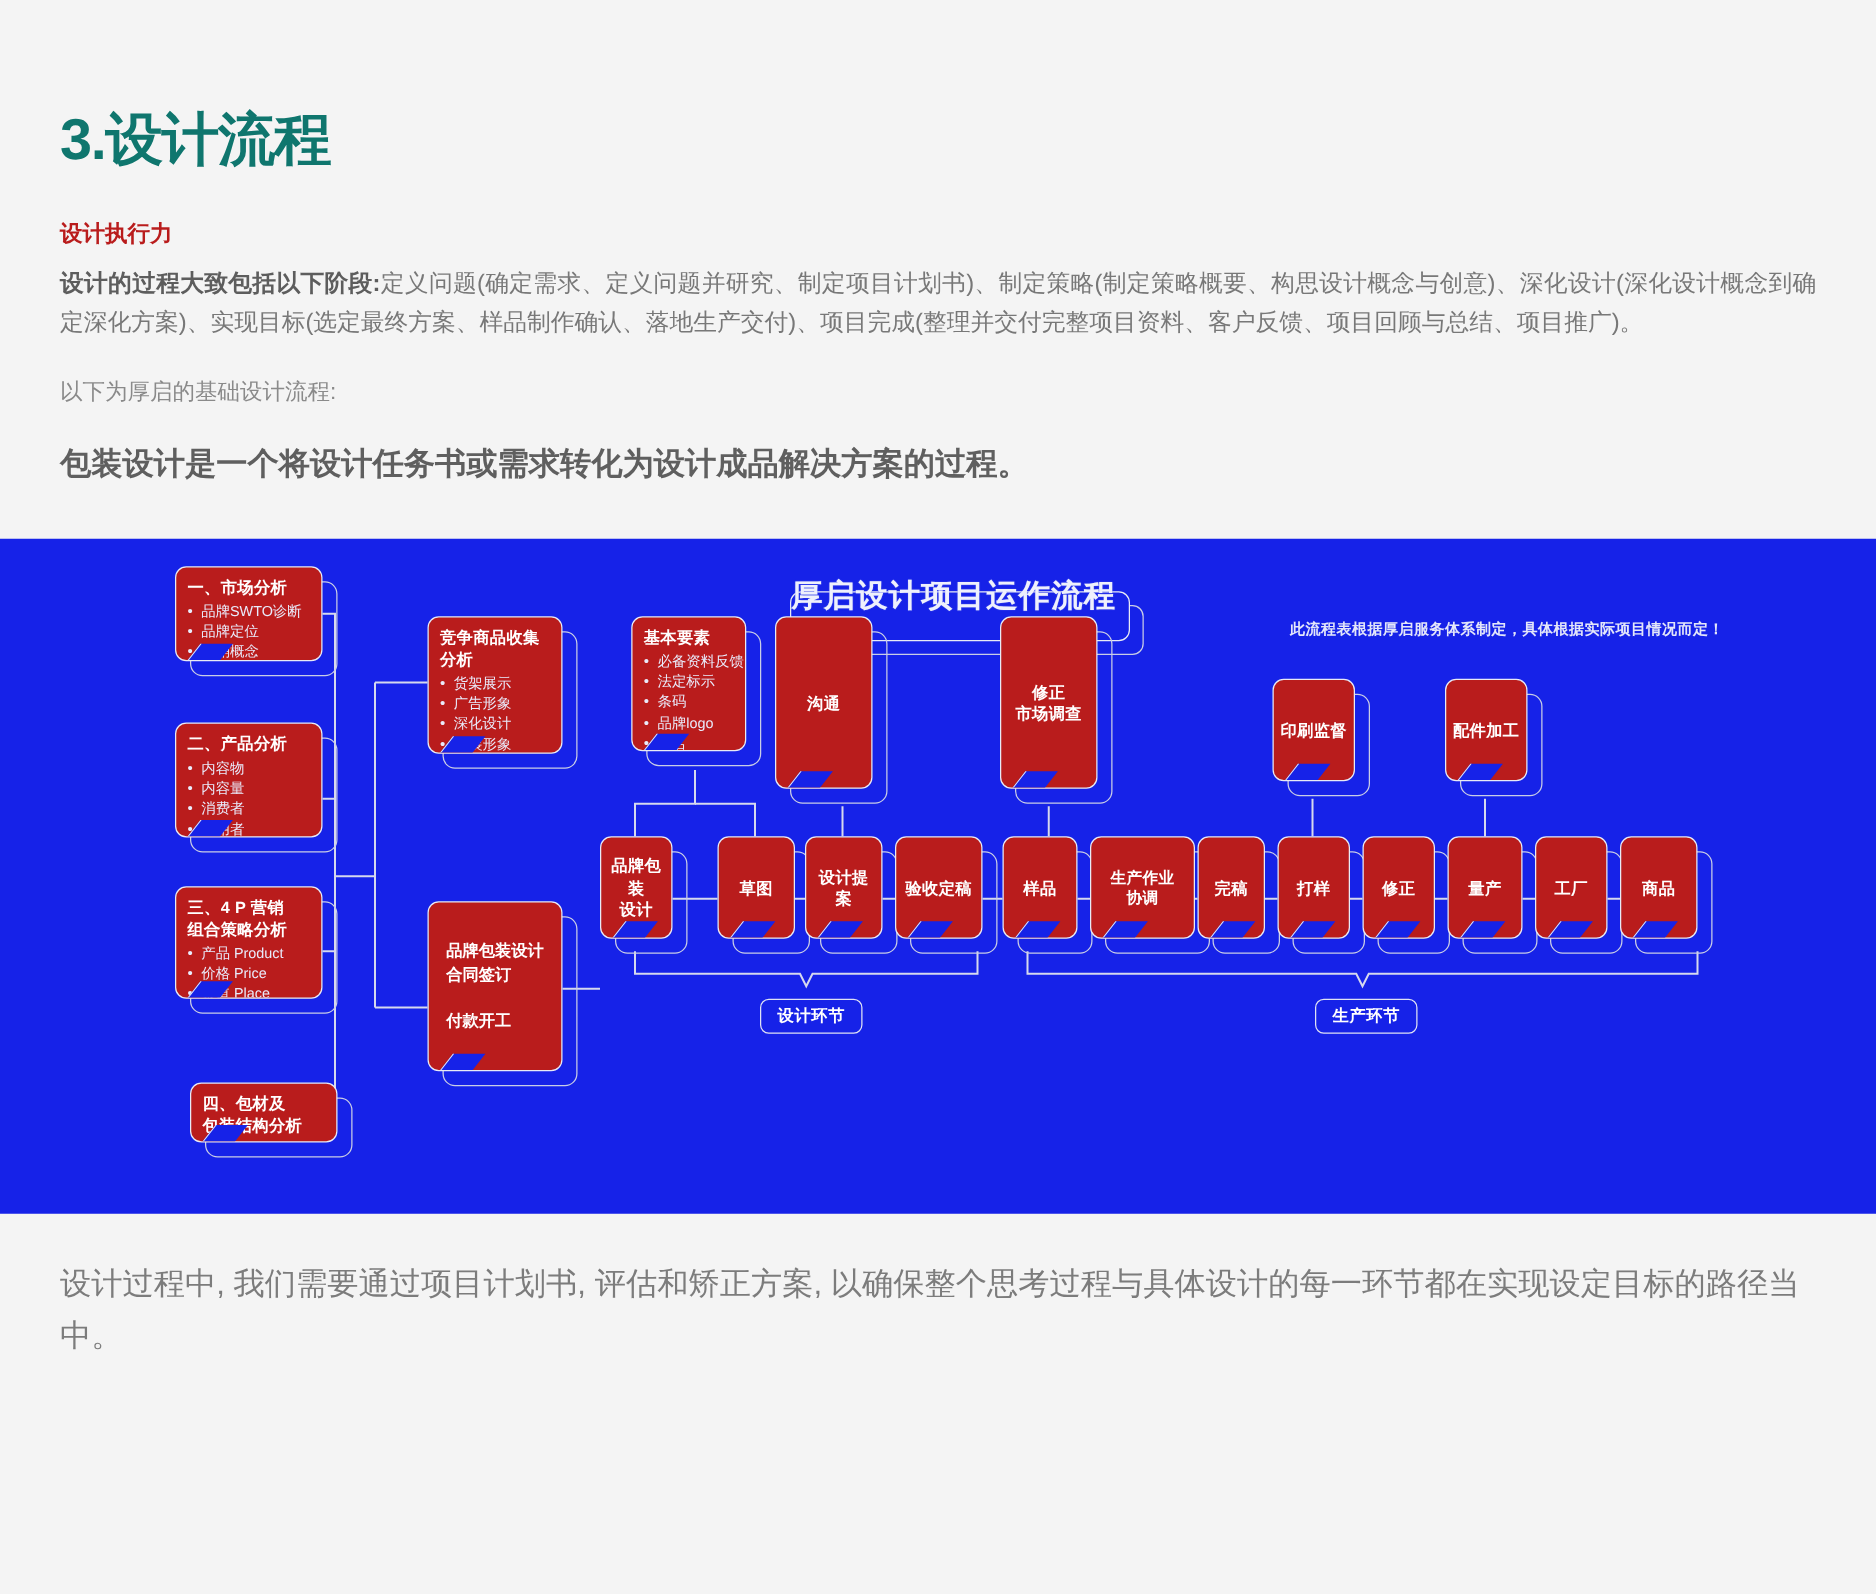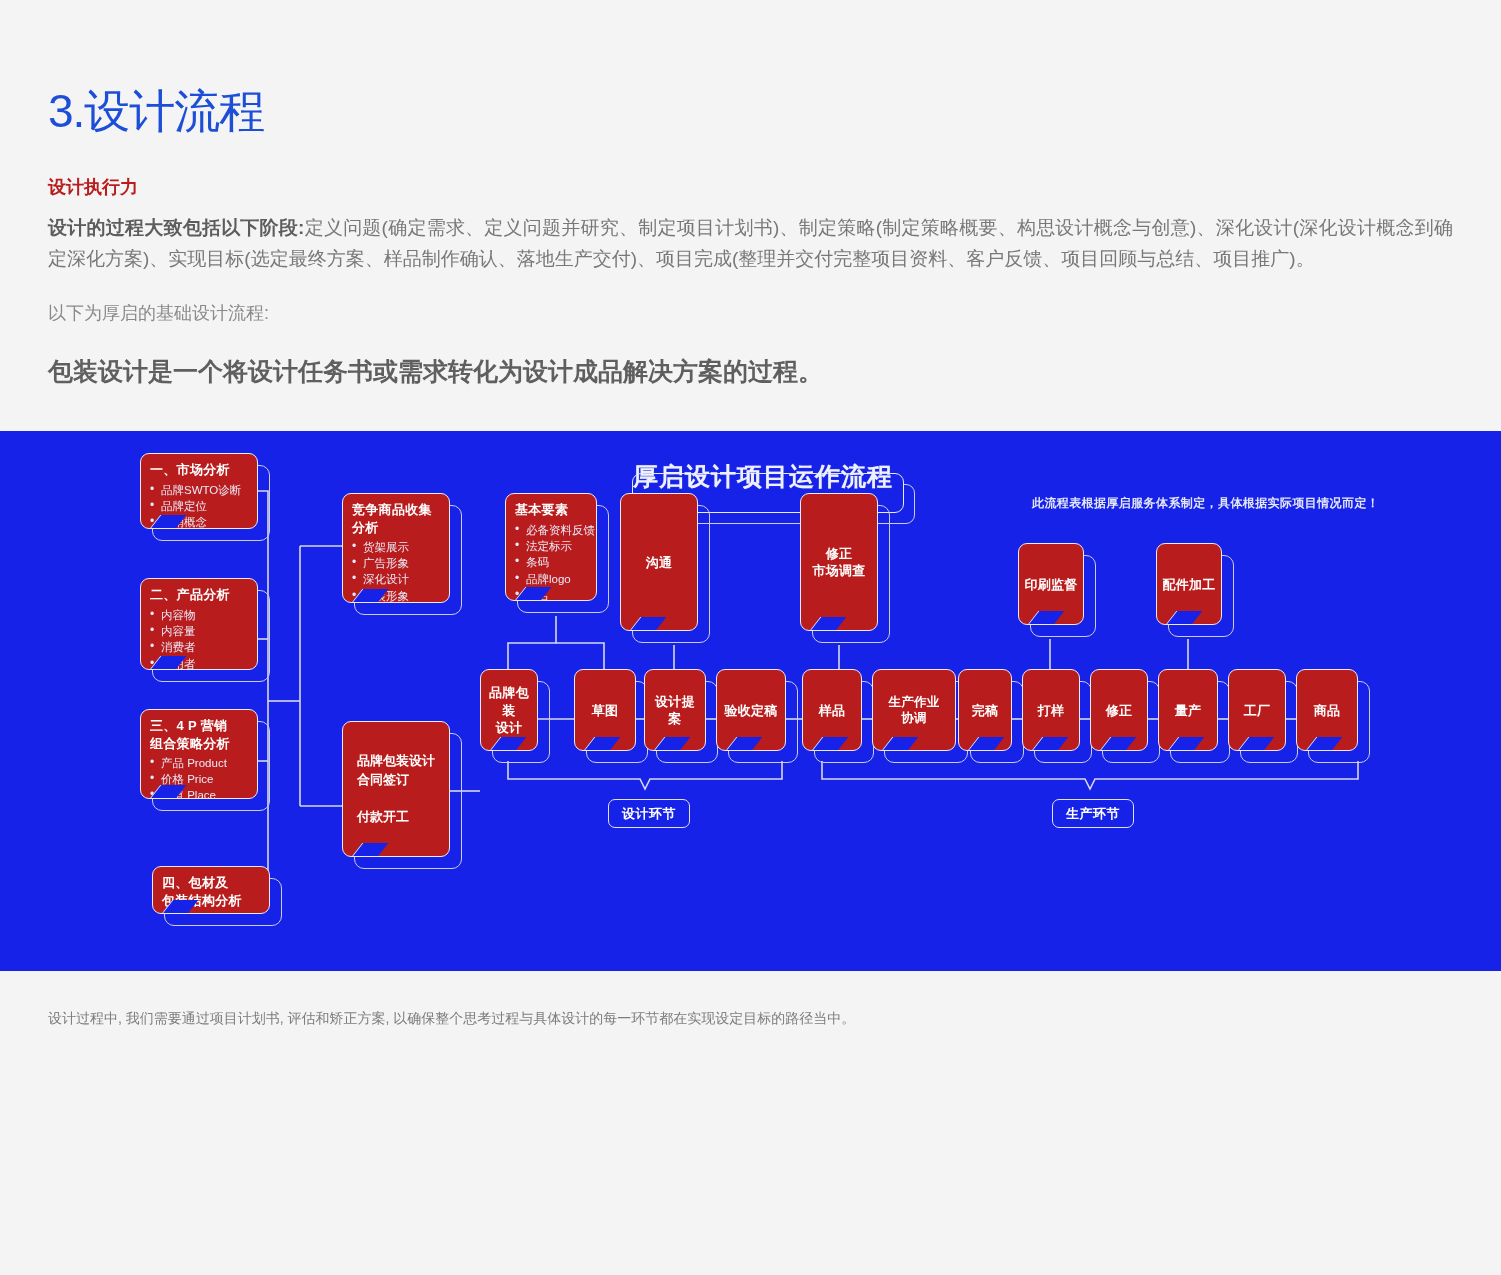--- a/index.html
+++ b/index.html
@@ -9,21 +9,21 @@
     background:#f4f4f4;
     font-family:"Liberation Sans","DejaVu Sans",sans-serif;
     color:#6d6d6d;
     overflow:hidden;
     position:relative;
   }
 
   
   .top-block { padding:88px 48px 0 48px; }
   .page-title {
-    font-size:46px; font-weight:normal; color:#1d4ed8;
+    font-size:46px; font-weight:bold; color:#0f766e;
     letter-spacing:-1px; margin:0 0 42px 0; line-height:1;
   }
   .subhead {
     font-size:18px; font-weight:bold; color:#b91c1c;
     margin:0 0 14px 0; line-height:1.3;
   }
   .para {
     font-size:19px; line-height:1.62; color:#787878;
     margin:0 0 26px 0; max-width:1410px; text-align:justify;
   }
@@ -133,21 +133,21 @@
   .pill { position:absolute; }
   .pill .box {
     border:1.5px solid #dfe2f4; border-radius:7px;
     padding:4px 13px; background:#1622e8;
   }
   .pill .lbl { font-size:13px; font-weight:bold; color:#ffffff; letter-spacing:0.5px; }
 
   
   .bottom-block { padding:36px 48px 0 48px; }
   .bottom-para {
-    font-size:14px; line-height:1.65; color:#7c7c7c;
+    font-size:25px; line-height:1.65; color:#7c7c7c;
     max-width:1400px; margin:0;
   }
 </style>
 </head>
 <body>
 
 <div class="top-block">
   <h1 class="page-title">3.设计流程</h1>
   <div class="subhead">设计执行力</div>
   <p class="para"><b>设计的过程大致包括以下阶段:</b><span>定义问题(确定需求、定义问题并研究、制定项目计划书)、制定策略(制定策略概要、构思设计概念与创意)、深化设计(深化设计概念到确定深化方案)、实现目标(选定最终方案、样品制作确认、落地生产交付)、项目完成(整理并交付完整项目资料、客户反馈、项目回顾与总结、项目推广)。</span></p>

